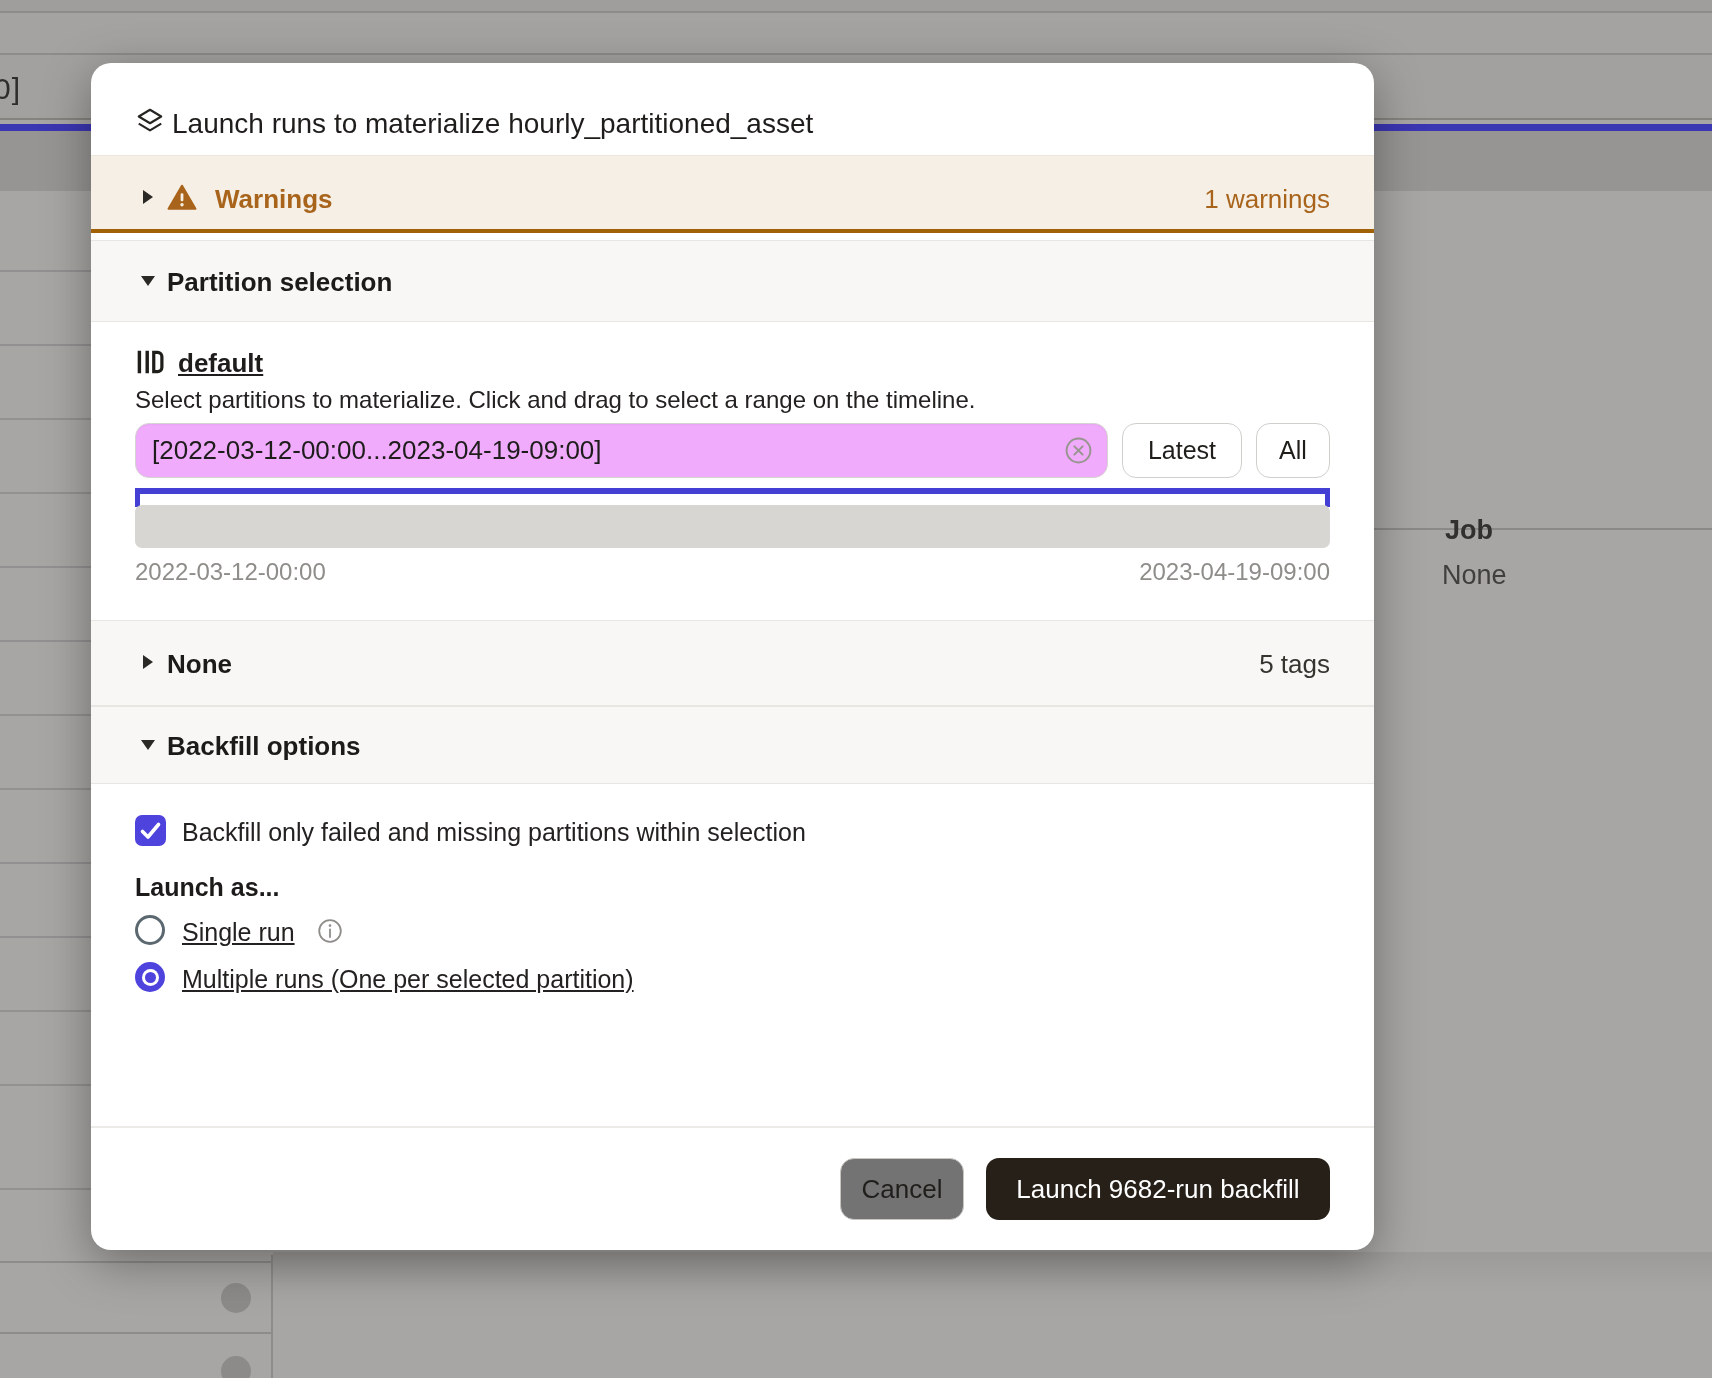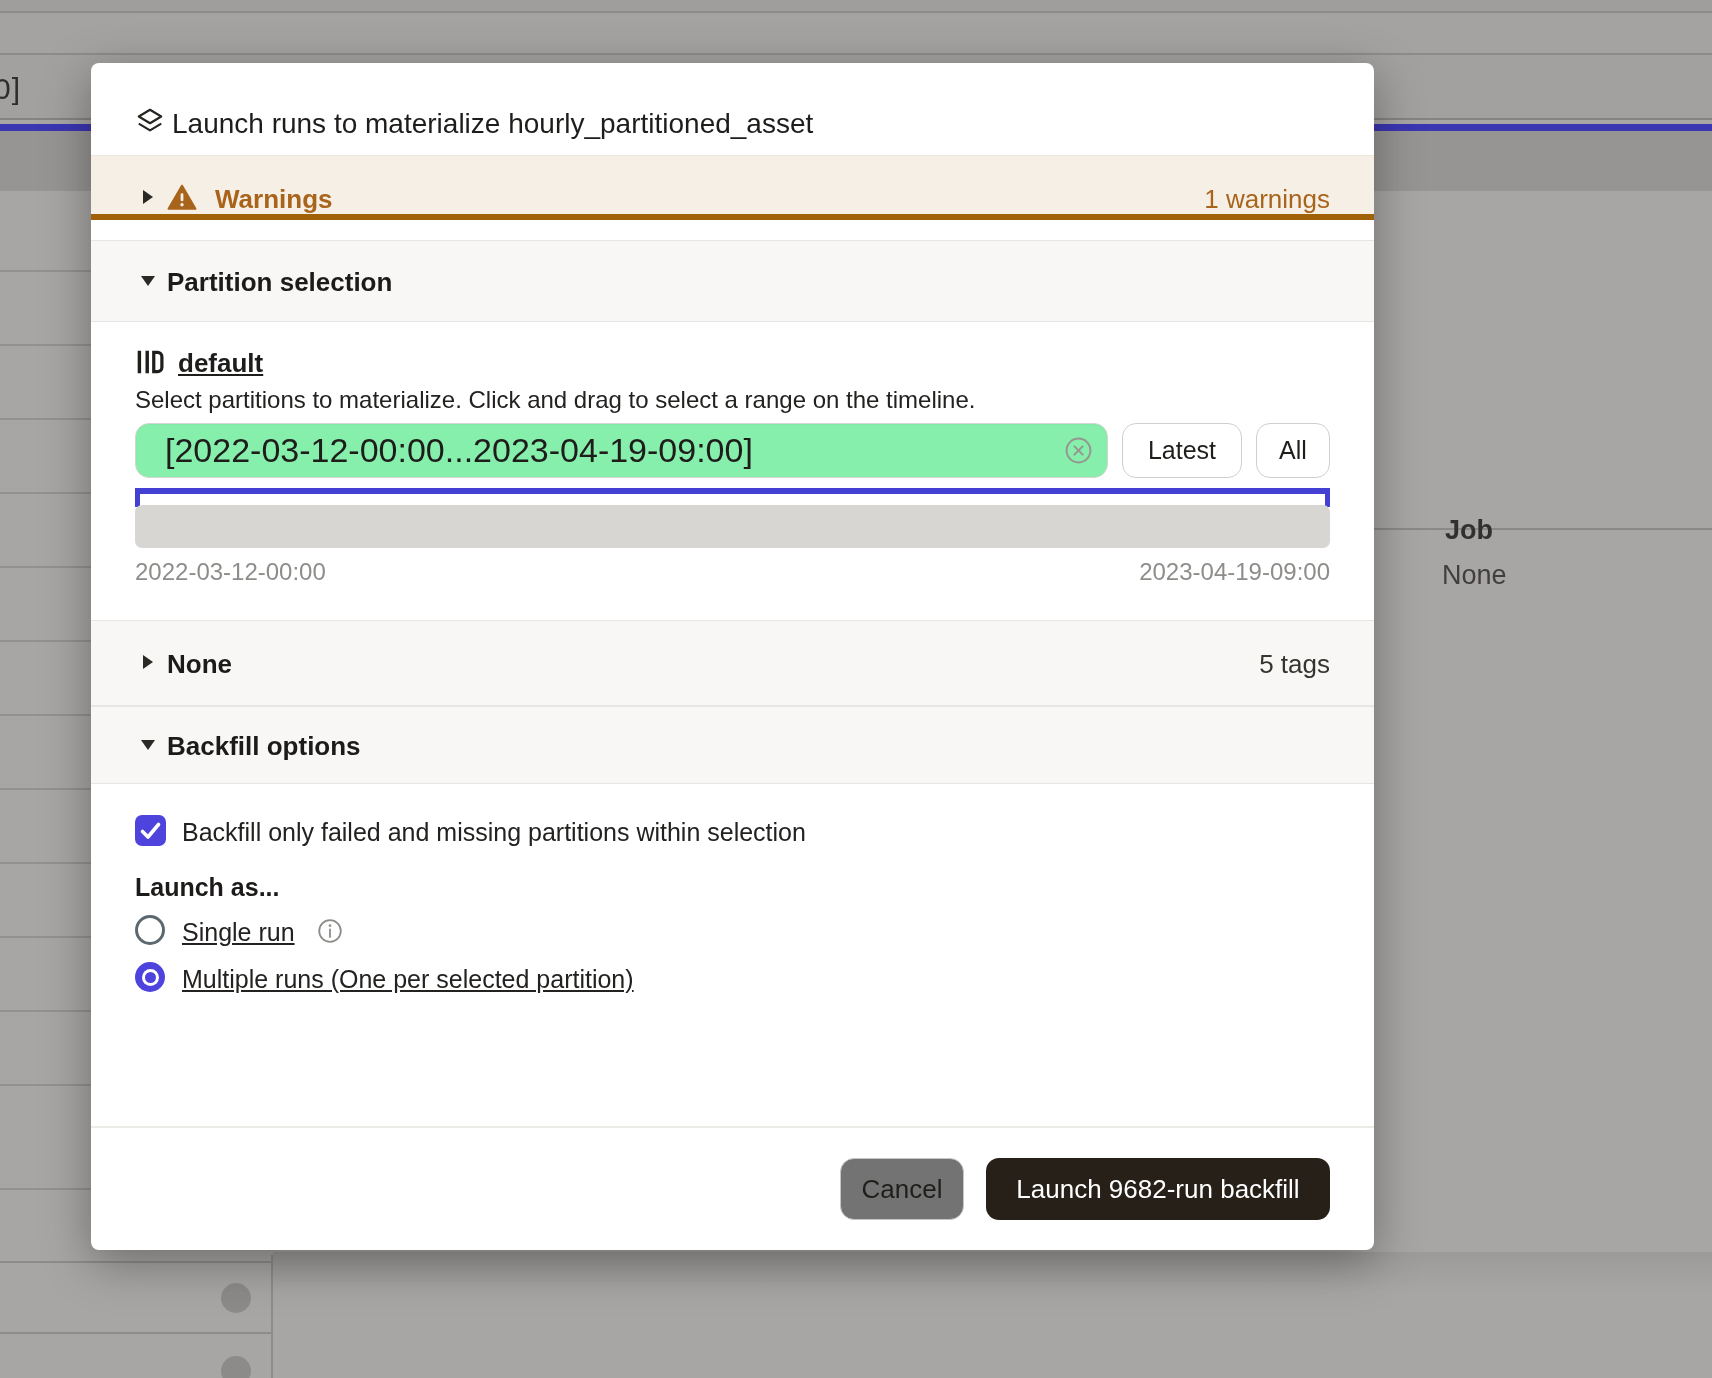--- a/index.html
+++ b/index.html
@@ -28,49 +28,49 @@
   .bg-bottom-line3 { position:absolute; left:0; top:1332px; width:272px; height:2px; background:#8e8c8a; }
   .bg-vline { position:absolute; left:271px; top:1255px; width:2px; height:123px; background:#8e8c8a; }
   .bg-panel-right { position:absolute; left:273px; top:1252px; width:1439px; height:126px;
       background:linear-gradient(to bottom,#9d9b99,#a8a6a4 40px); }
   .bg-dot { position:absolute; width:30px; height:30px; border-radius:50%; background:#8d8b89; }
   .bg-dot.d1 { left:221px; top:1283px; }
   .bg-dot.d2 { left:221px; top:1356px; }
 
   
   .modal { position:absolute; left:91px; top:63px; width:1283px; height:1187px;
-      background:#ffffff; border-radius:8px; box-shadow:0 12px 48px rgba(0,0,0,0.35); overflow:hidden; }
+      background:#ffffff; border-radius:20px; box-shadow:0 12px 48px rgba(0,0,0,0.35); overflow:hidden; }
 
   .dlg-title { position:absolute; left:81px; top:45px; font-size:28px; color:#1e1d1b; }
   .title-icon { position:absolute; left:44px; top:43px; width:30px; height:30px; }
 
-  .warnings-row { position:absolute; left:0; top:92px; width:100%; height:65px;
-      background:#f5efe5; border-top:1px solid #ece7dd; border-bottom:6px solid #a16207; cursor:pointer; }
+  .warnings-row { position:absolute; left:0; top:92px; width:100%; height:78px;
+      background:#f5efe5; border-top:1px solid #ece7dd; border-bottom:4px solid #a16207; cursor:pointer; }
   .caret-right { width:0; height:0; border-left:10px solid #2b2925; border-top:7px solid transparent; border-bottom:7px solid transparent; }
   .caret-down { width:0; height:0; border-top:10px solid #2b2925; border-left:7px solid transparent; border-right:7px solid transparent; }
   .warnings-row .caret-right { position:absolute; left:52px; top:34px; }
   .warn-icon { position:absolute; left:76px; top:26px; width:30px; height:30px; }
   .warnings-label { position:absolute; left:124px; top:28px; font-size:26px; font-weight:600; color:#a9641c; }
   .warnings-count { position:absolute; right:44px; top:28px; font-size:26px; color:#a9641c; }
 
   .section-header { position:absolute; left:0; width:100%; background:#f8f7f5;
       border-top:1px solid #e8e6e2; border-bottom:1px solid #e8e6e2; cursor:pointer; }
   .sh-partition { top:177px; height:82px; }
   .sh-partition .caret-down { position:absolute; left:50px; top:35px; }
   .sh-partition .sh-label { position:absolute; left:76px; top:26px; }
   .sh-label { font-size:26px; font-weight:bold; color:#1c1b19; }
 
   .dim-icon { position:absolute; left:44px; top:284px; width:30px; height:30px; }
   .dim-name { position:absolute; left:87px; top:285px; font-size:26px; font-weight:600; color:#1e1d1b;text-decoration:underline; }
   .dim-desc { position:absolute; left:44px; top:323px; font-size:24px; color:#232220; }
 
   .partition-input-wrap { position:absolute; left:44px; top:360px; width:973px; height:55px; }
   .partition-input { width:100%; height:100%; border:1px solid #d6d4d1; border-radius:14px;
-      font-family:"Liberation Sans", sans-serif; font-size:34px; color:#1e1d1b; padding:0 60px 0 29px;
-      outline:none; background:#86efac; box-shadow:inset 0 1px 2px rgba(0,0,0,0.04); }
+      font-family:"Liberation Sans", sans-serif; font-size:26px; color:#1e1d1b; padding:0 60px 0 16px;
+      outline:none; background:#f0abfc; box-shadow:inset 0 1px 2px rgba(0,0,0,0.04); }
   .clear-icon { position:absolute; right:15px; top:13px; width:29px; height:29px; cursor:pointer; }
 
   .btn-ghost { position:absolute; top:360px; height:55px; background:#fff; border:1px solid #d1cfcb;
       border-radius:14px; font-family:"Liberation Sans", sans-serif; font-size:25px; color:#1f1e1b; cursor:pointer; }
   .btn-latest { left:1031px; width:120px; }
   .btn-all { left:1165px; width:74px; }
 
   .timeline-line { position:absolute; left:44px; top:425px; width:1195px; height:6px; background:#4440d4; }
   .timeline-tick { position:absolute; top:425px; width:5px; height:19px; background:#4440d4; }
   .tick-l { left:44px; } .tick-r { left:1234px; }

